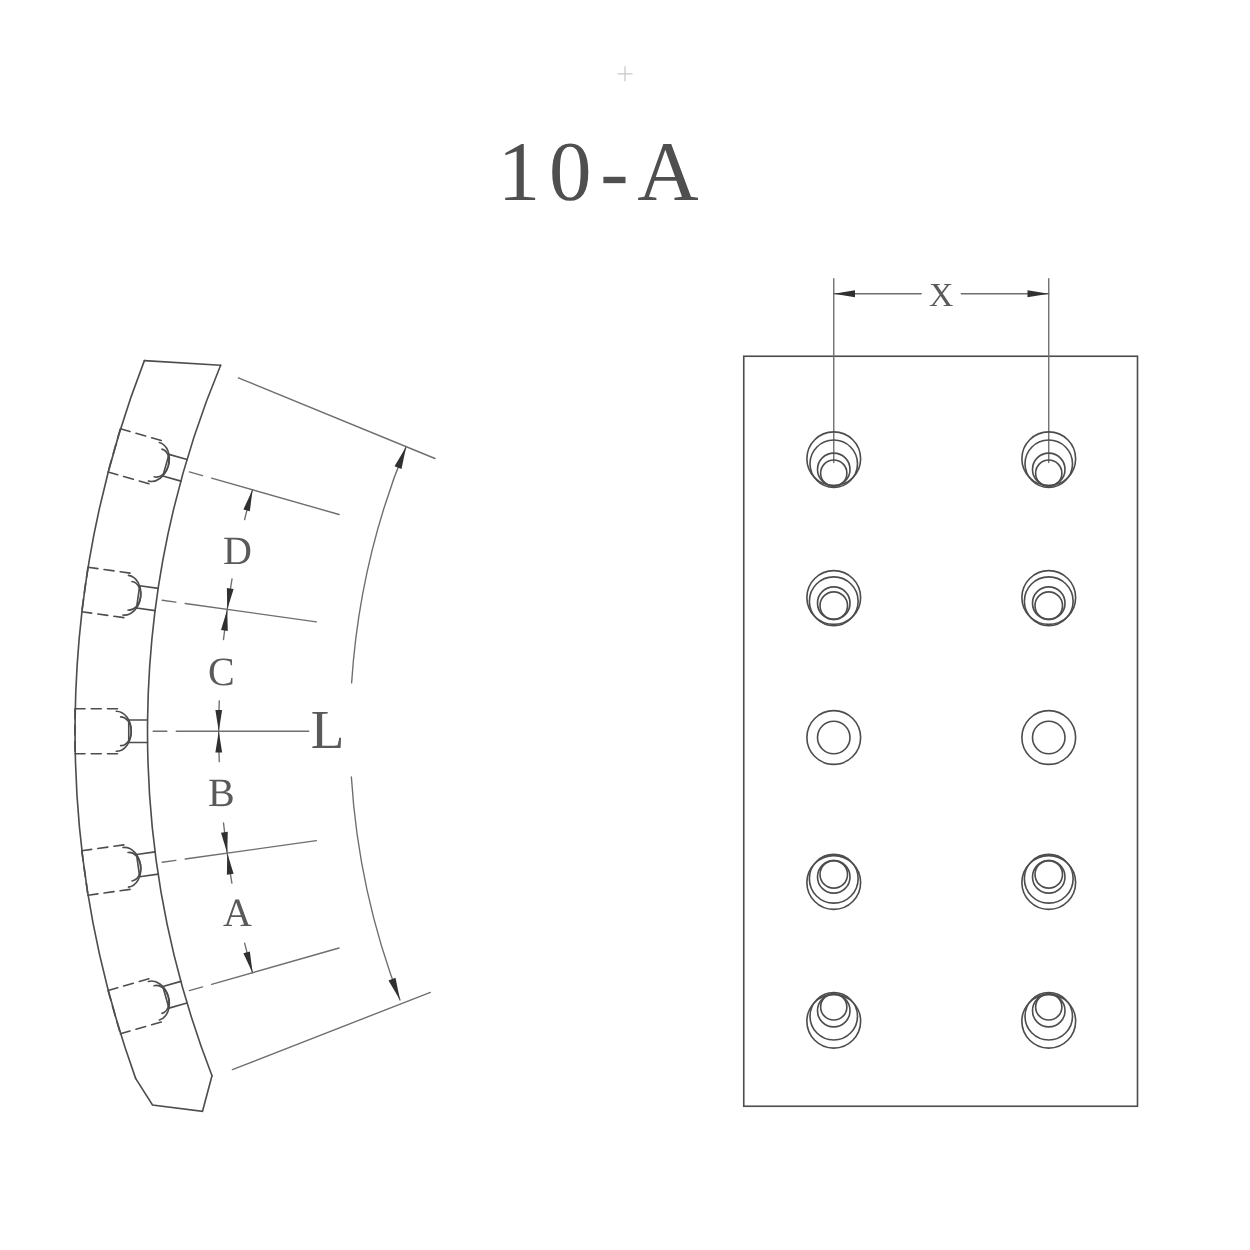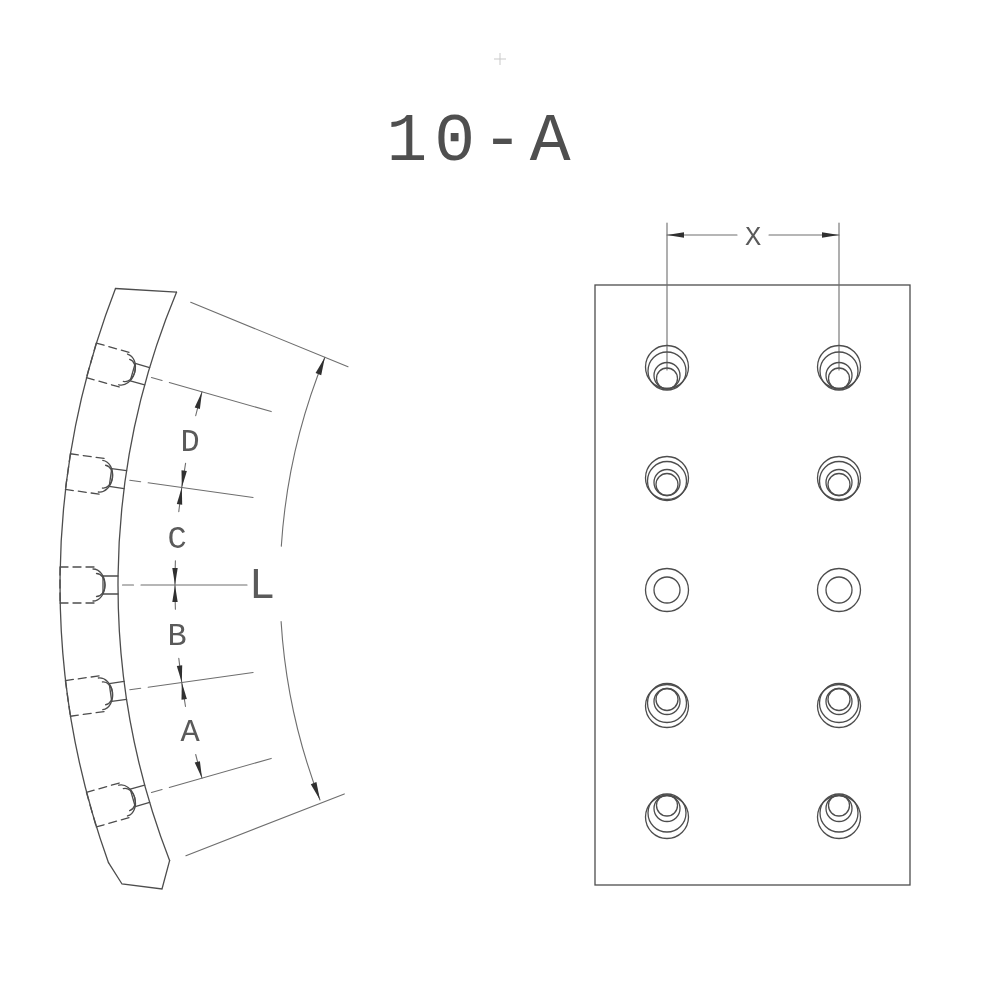--- a/index.html
+++ b/index.html
@@ -1,17 +1,17 @@
 <!DOCTYPE html>
 <html><head>
 <meta charset="utf-8">
 <style>
   html,body{margin:0;padding:0;background:#ffffff;}
   .canvas{position:relative;width:1000px;height:1000px;background:#ffffff;overflow:hidden;
-          font-family:Liberation Mono, monospace;}
+          font-family:Liberation Serif, serif;}
   svg{display:block;}
   .ln   {fill:none;stroke:#4d4d4d;stroke-width:1.3;stroke-linecap:round;}
   .lnth {fill:none;stroke:#6e6e6e;stroke-width:1.1;stroke-linecap:round;}
   .dash {stroke-dasharray:8 5;}
   .arrow{fill:#303030;stroke:none;}
   .mark {stroke:#c9c9c9;stroke-width:1;}
   text.title{fill:#4f4f4f;font-size:68px;font-weight:300;letter-spacing:7px;}
   text.dim  {fill:#5a5a5a;font-size:32px;font-weight:300;}
   text.dimL {fill:#5a5a5a;font-size:44px;font-weight:300;}
   text.dimX {fill:#5a5a5a;font-size:27px;font-weight:300;}

